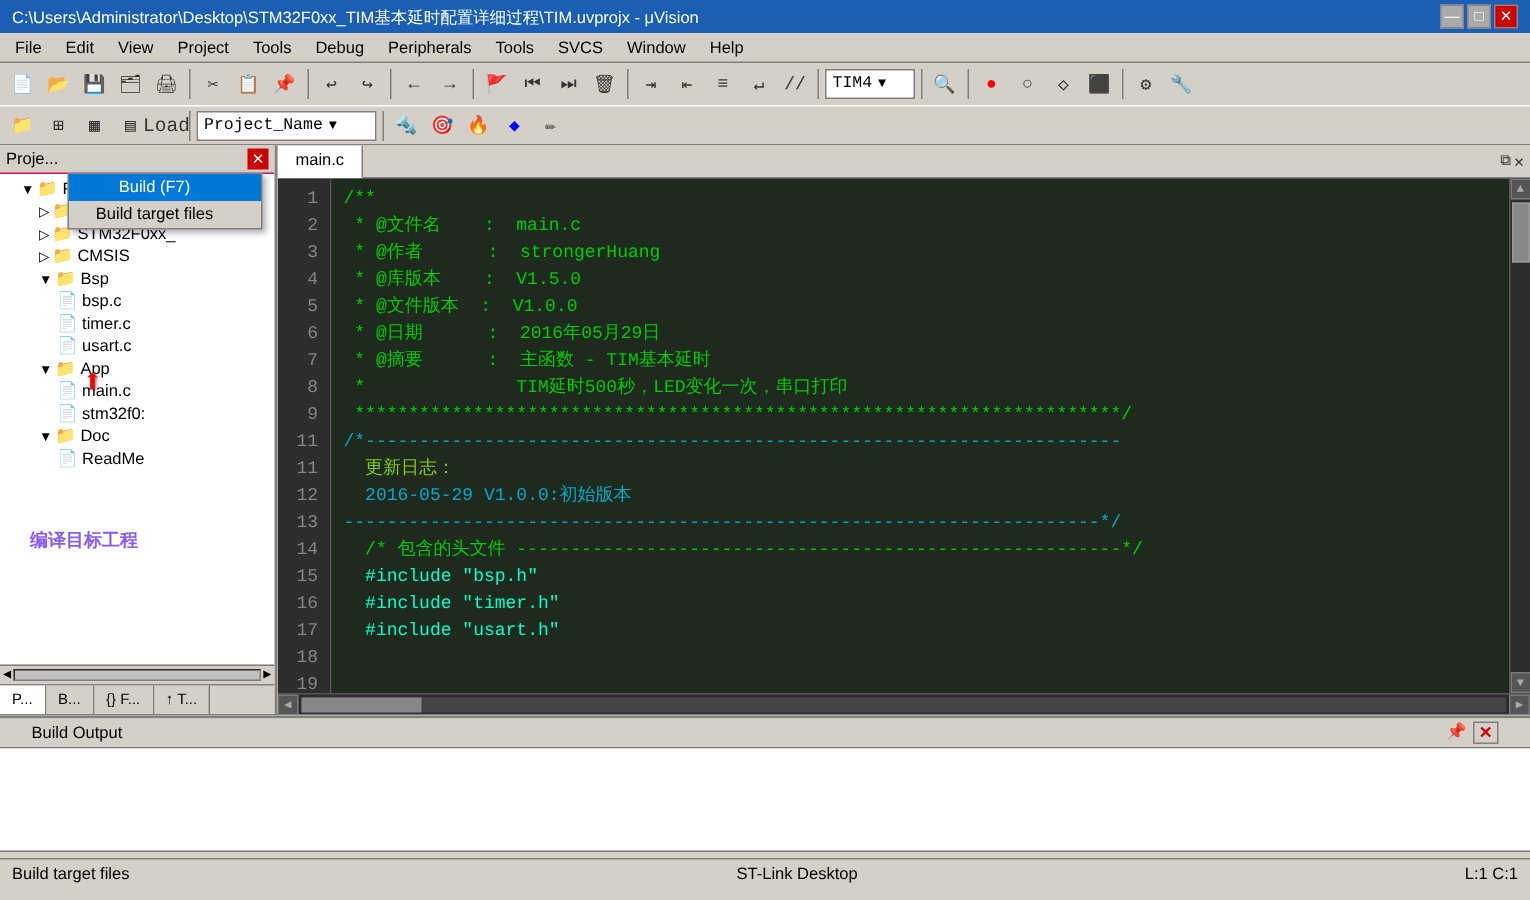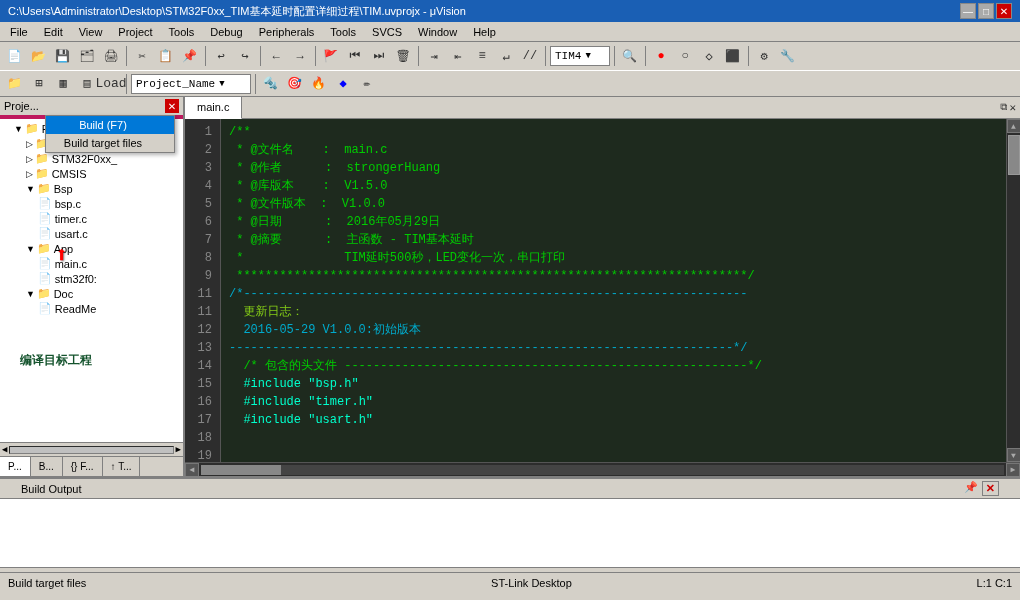--- a/index.html
+++ b/index.html
@@ -109,21 +109,21 @@
       display: flex;
       flex-direction: column;
       position: relative;
       overflow: hidden;
     }
     .panel-header {
       background: #d4d0c8;
       padding: 2px 4px;
       font-size: 11px;
       font-family: 'Segoe UI', sans-serif;
-      border-bottom: 4px solid #be185d;
+      border-bottom: 1px solid #be185d;
       display: flex;
       align-items: center;
       gap: 0;
       text-align: center;
     }
     .panel-close {
       margin-left: auto;
       cursor: pointer;
       font-size: 10px;
       width: 14px;
@@ -180,21 +180,21 @@
       color: red;
       font-size: 22px;
       font-weight: bold;
       z-index: 50;
       text-shadow: 1px 1px 2px rgba(0,0,0,0.5);
     }
     .red-text {
       position: absolute;
       left: 20px;
       top: 255px;
-      color: #14532d;
+      color: #8b5cf6;
       font-size: 12px;
       font-family: 'Segoe UI', sans-serif;
       font-weight: bold;
       z-index: 50;
     }
 
     
     .panel-tabs {
       display: flex;
       background: #d4d0c8;

